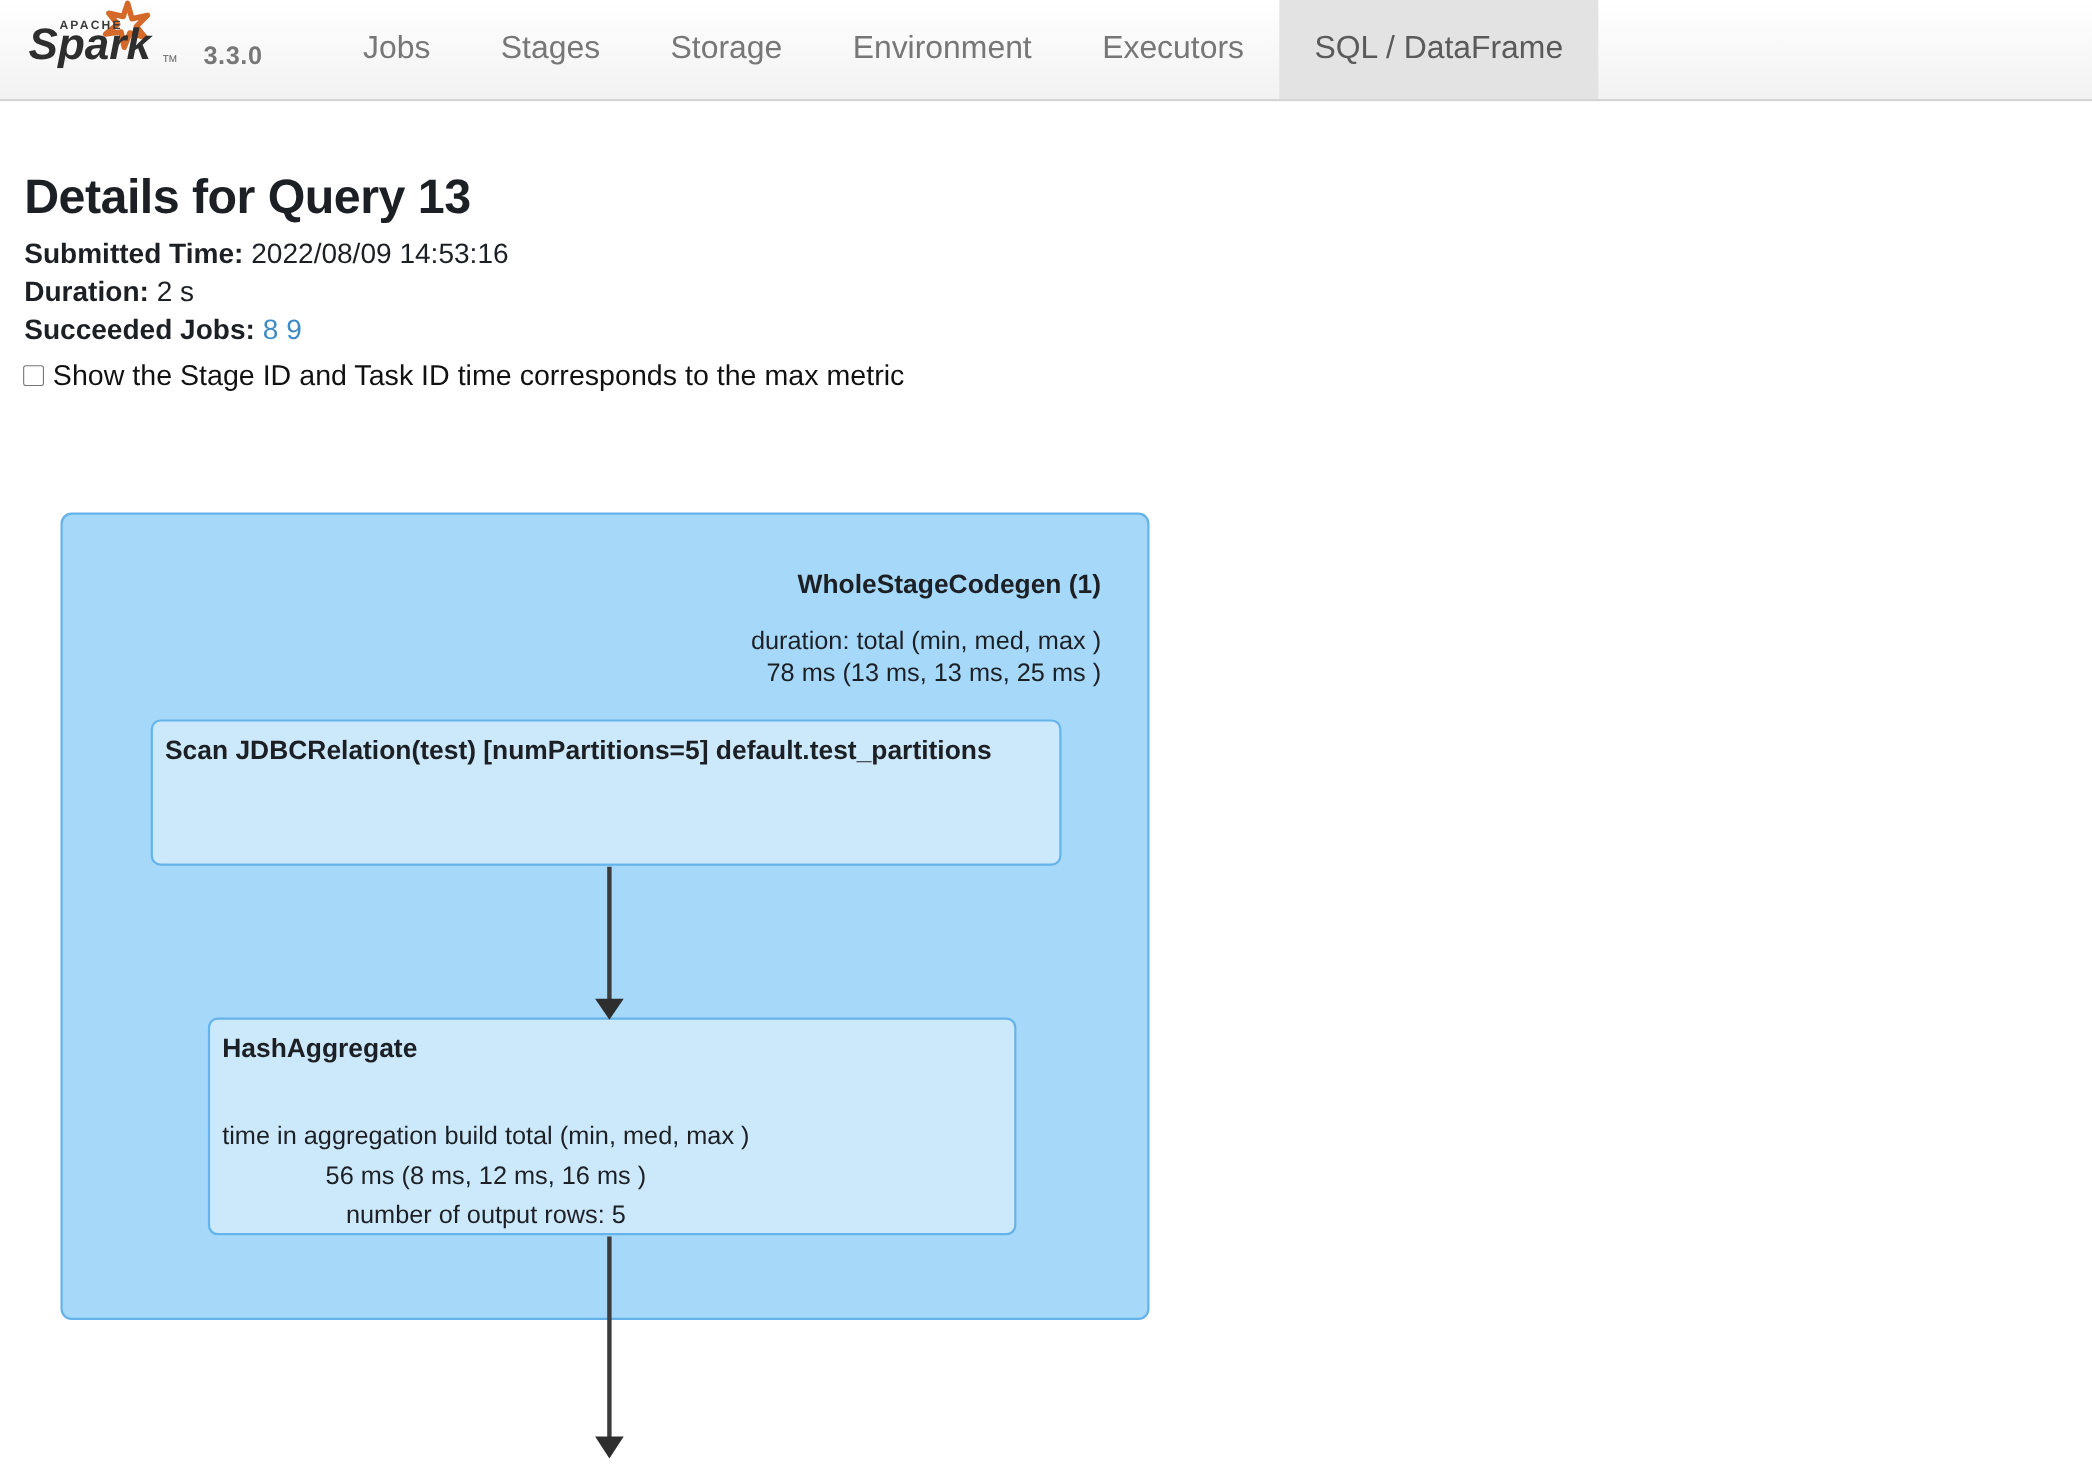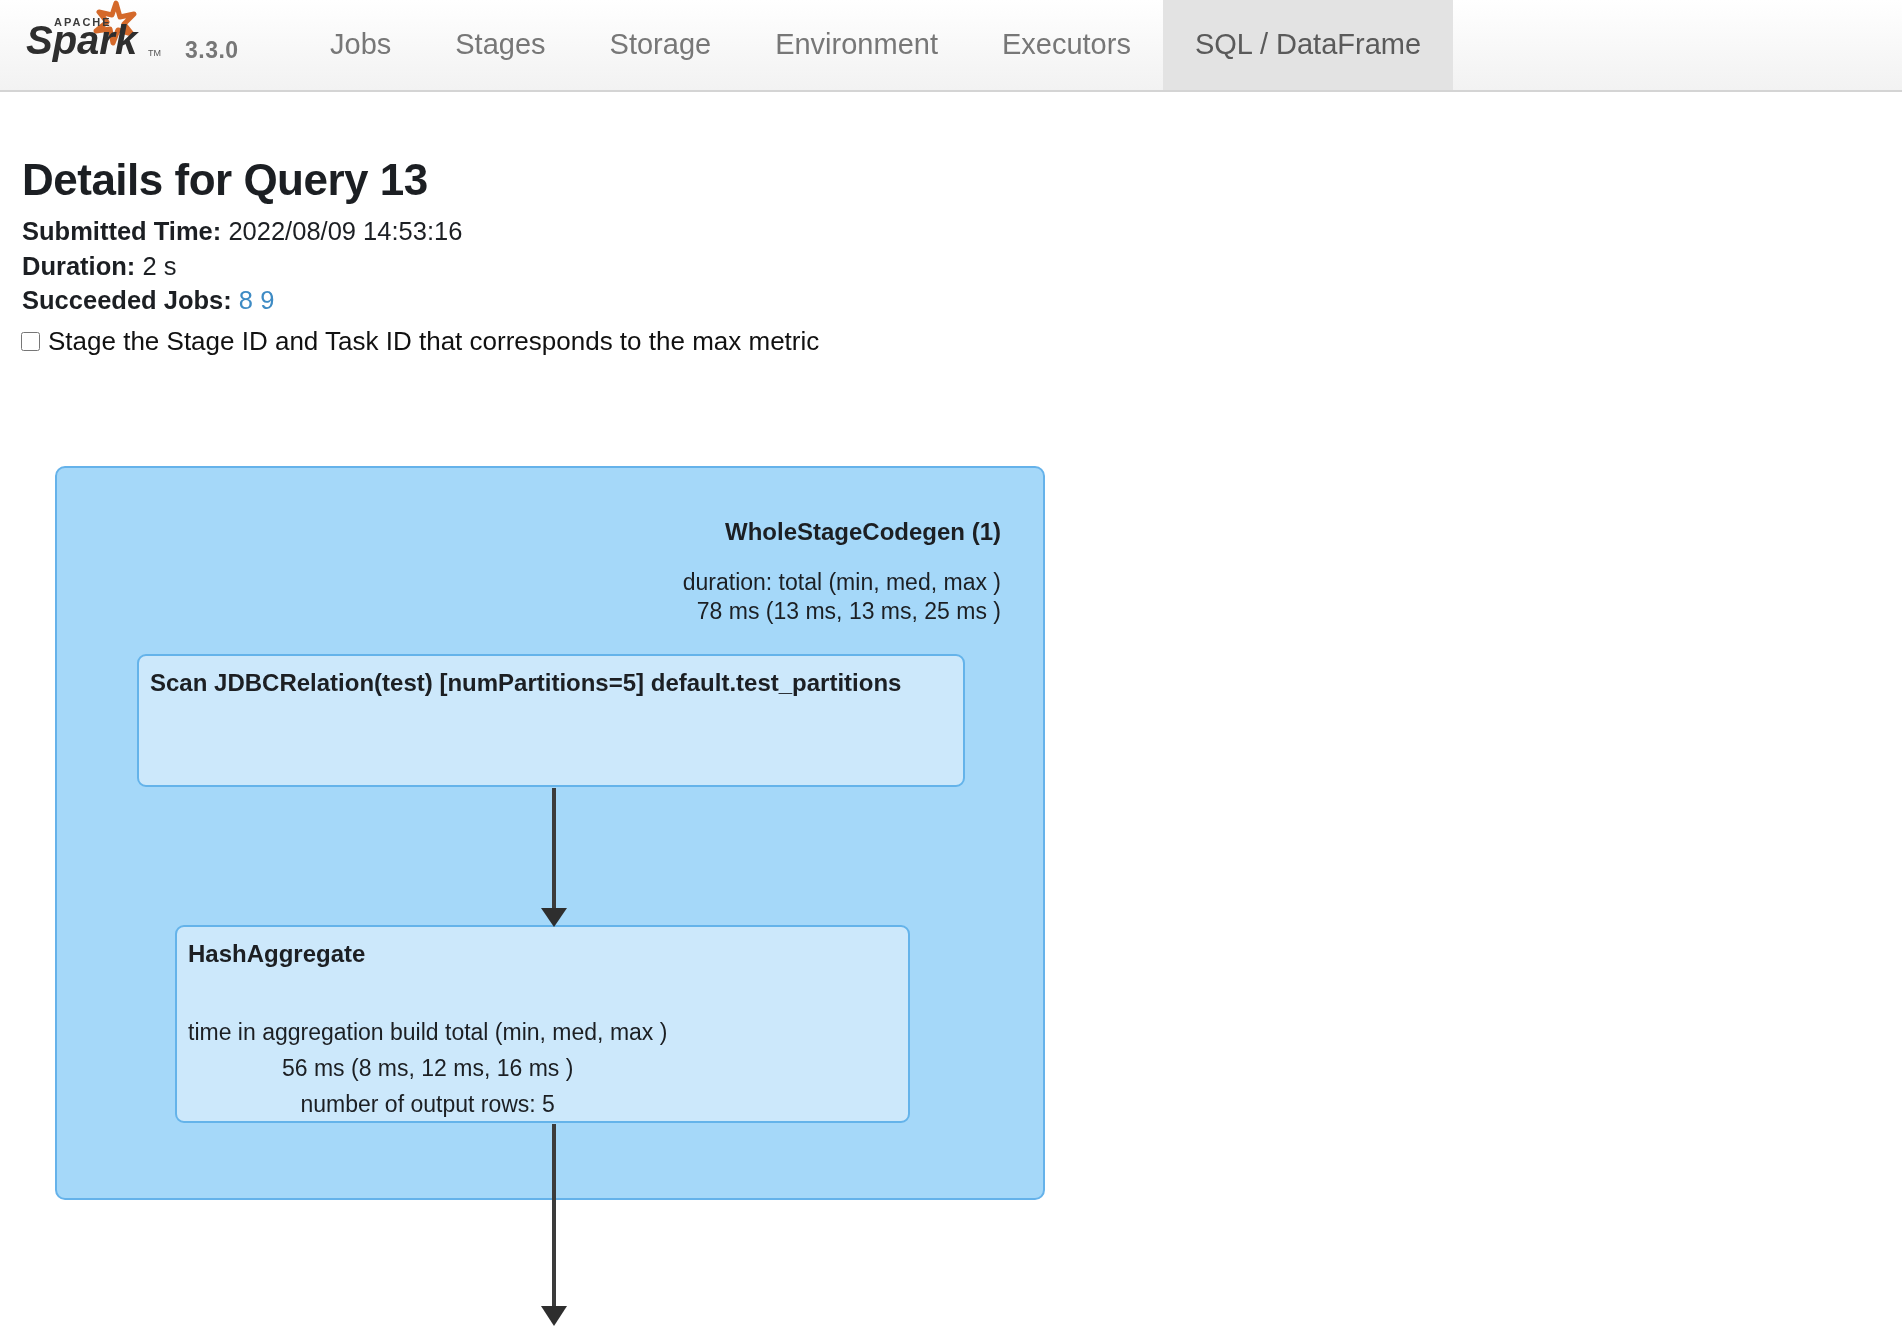--- a/index.html
+++ b/index.html
@@ -169,21 +169,21 @@
     pointer-events: auto;
     text-align: center;
   }
   .node.scan {
     left: 137px;
     top: 654px;
     width: 828px;
     height: 133px;
   }
   .node.hashagg {
-    left: 175px;
+    left: 189px;
     top: 925px;
     width: 735px;
     height: 198px;
   }
   .node-title {
     position: absolute;
     left: 11px;
     top: 13px;
     font-size: 24px;
     font-weight: bold;
@@ -239,21 +239,21 @@
   </div>
   <div>
     <span class="lbl">Succeeded Jobs:</span>
     <a class="joblink">8</a>
     <a class="joblink">9</a>
   </div>
 </div>
 
 <div class="checkrow">
   <input type="checkbox" id="cb-stage-task" style="">
-  <label for="cb-stage-task">Stage the Stage ID and Task ID that corresponds to the max metric</label>
+  <label for="cb-stage-task">Show the Stage ID and Task ID time corresponds to the max metric</label>
 </div>
 
 <div class="cluster">
   <div class="cluster-title">WholeStageCodegen (1)</div>
   <div class="cluster-metrics">duration: total (min, med, max )
 78 ms (13 ms, 13 ms, 25 ms )</div>
 </div>
 
 <div class="node scan">
   <div class="node-title">Scan JDBCRelation(test) [numPartitions=5] default.test_partitions</div>

